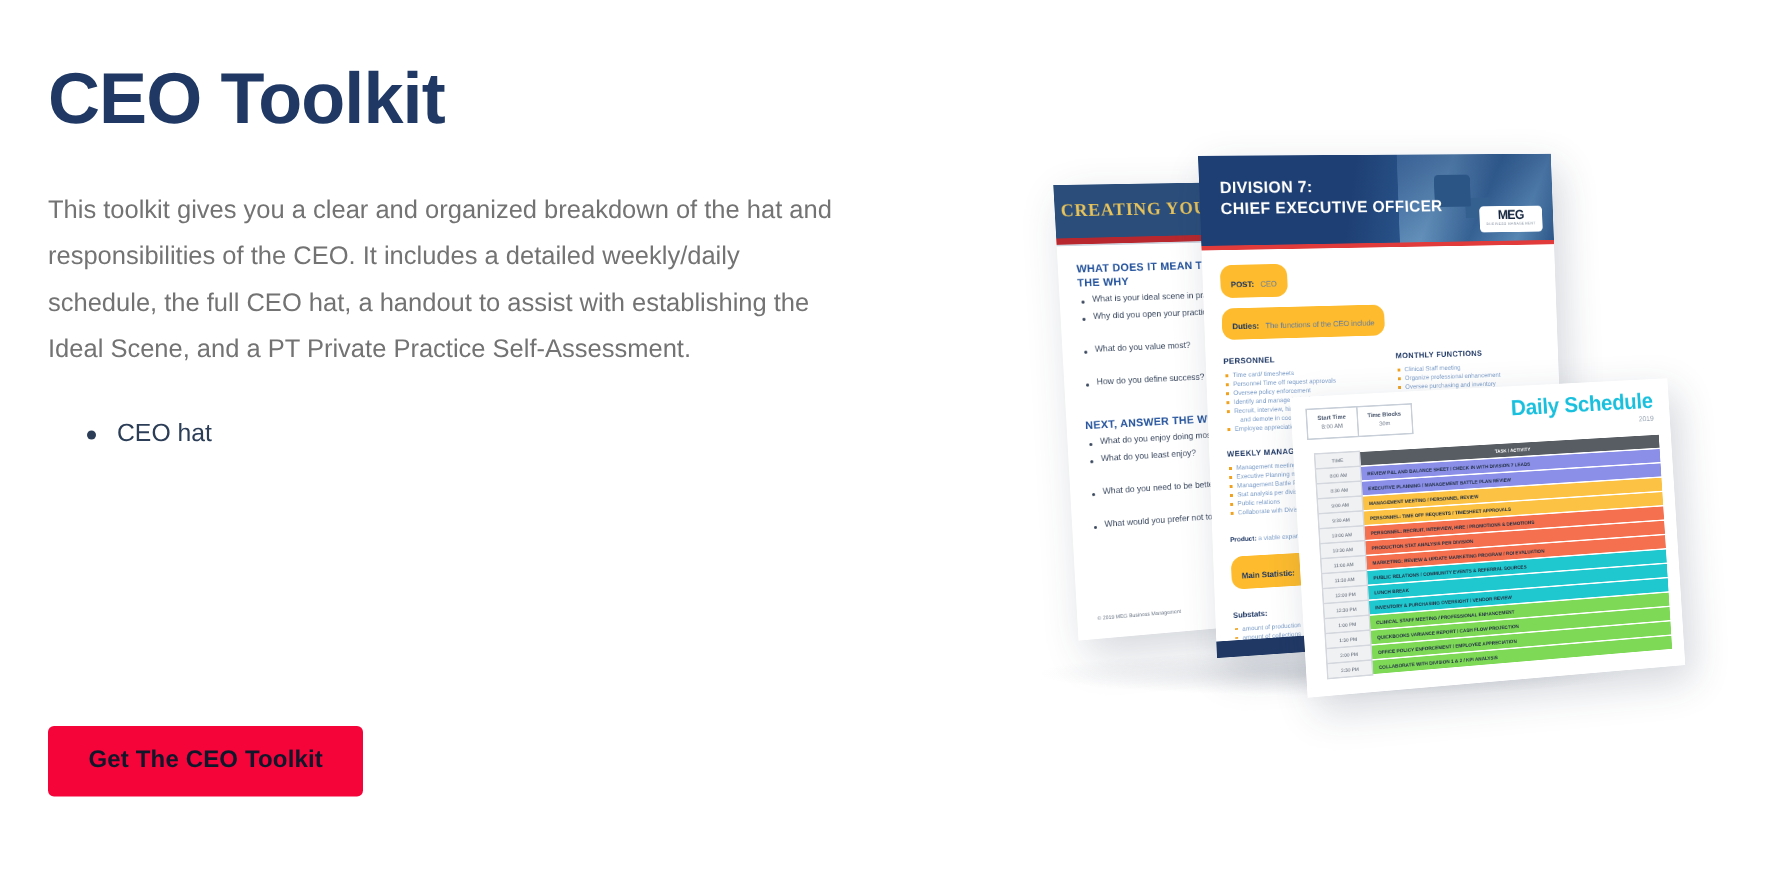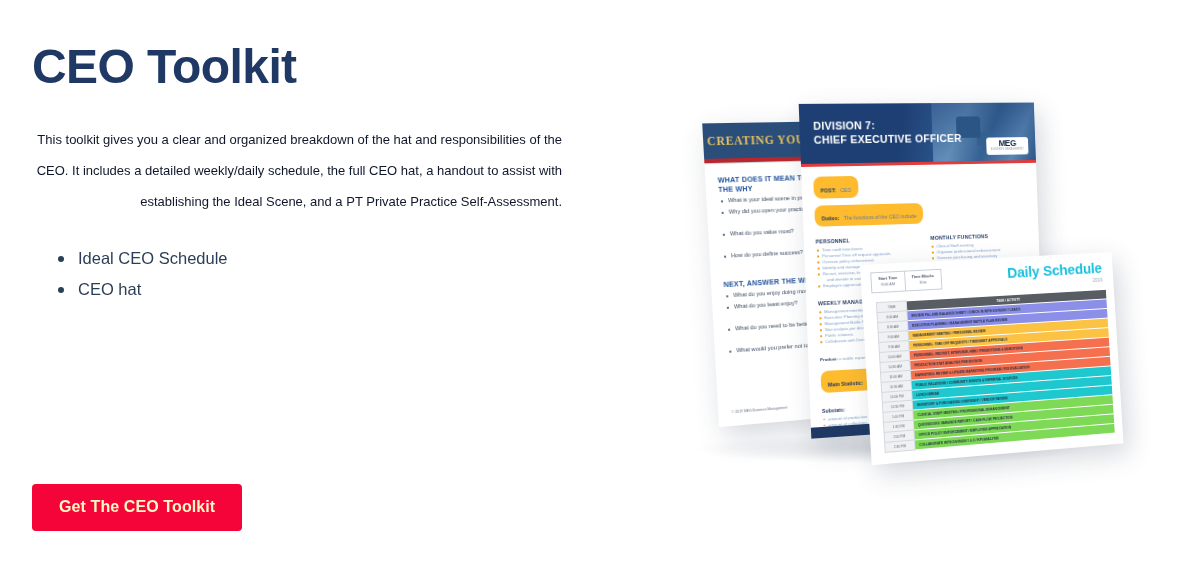--- a/index.html
+++ b/index.html
@@ -34,26 +34,25 @@
   .page-title {
     font-size: 48px;
     line-height: 1.05;
     font-weight: bold;
     color: #1f3864;
     letter-spacing: -0.6px;
     margin: 0 0 32px 0;
   }
 
   .intro-paragraph {
-    font-size: 13px;
+    font-size: 17px;
     line-height: 31px;
-    color: #0f172a;
+    color: #737373;
     margin: 0 0 26px 0;
     width: 530px;
-    text-align: right;
   }
 
   .feature-list {
     list-style: none;
     margin: 0 0 0 0;
     padding: 0;
   }
   .feature-list li {
     position: relative;
     font-size: 16.5px;
@@ -72,21 +71,21 @@
     border-radius: 50%;
     background: #2c3e57;
   }
 
   .cta-button {
     position: absolute;
     left: 0px;
     top: 442px;
     display: inline-block;
     background: #f5043a;
-    color: #fef9c3;
+    color: #0f172a;
     font-size: 16px;
     font-weight: bold;
     border: none;
     border-radius: 4px;
     padding: 14px 27px 15px 27px;
     cursor: pointer;
     font-family: "Liberation Sans", sans-serif;
     letter-spacing: 0.1px;
   }
 
@@ -411,21 +410,20 @@
 
 <div class="page">
 
   <div class="content-col">
 
     <h1 class="page-title">CEO Toolkit</h1>
 
     <p class="intro-paragraph">This toolkit gives you a clear and organized breakdown of the hat and responsibilities of the CEO. It includes a detailed weekly/daily schedule, the full CEO hat, a handout to assist with establishing the Ideal Scene, and a PT Private Practice Self-Assessment.</p>
 
     <ul class="feature-list">
-      <li>Ideal CEO Schedule</li>
       <li>CEO hat</li>
     </ul>
 
     <button class="cta-button">Get The CEO Toolkit</button>
   </div>
 
   <div class="mockup">
 
     <div class="mockup-shadow"></div>
 

